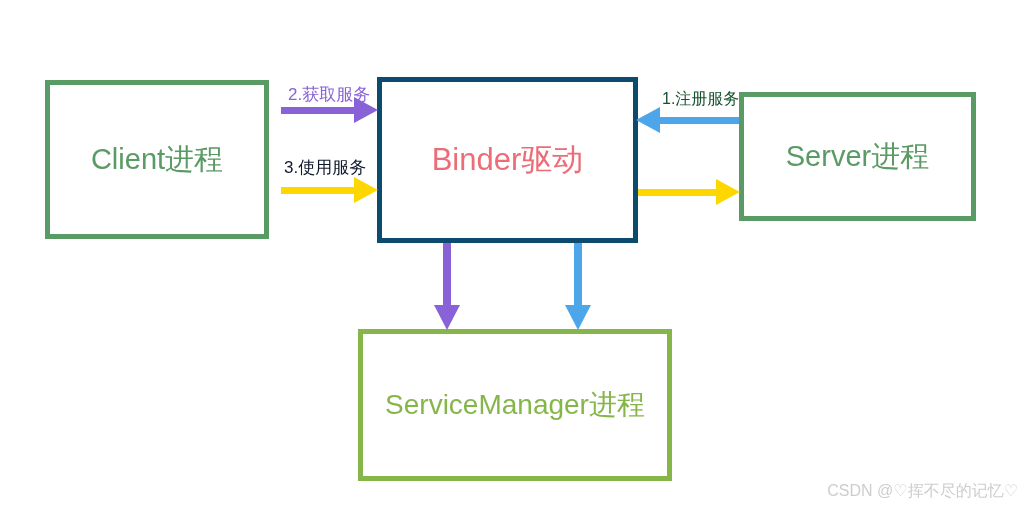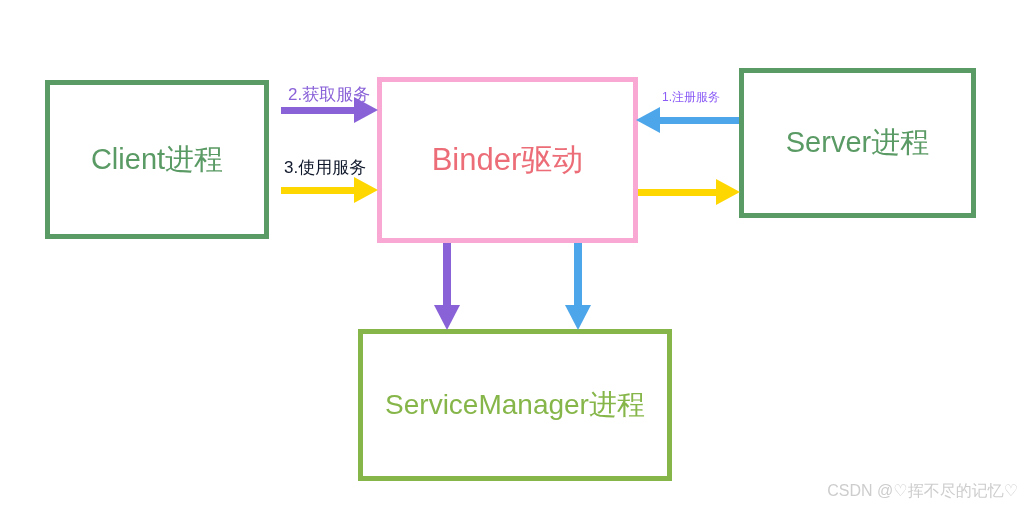--- a/index.html
+++ b/index.html
@@ -26,25 +26,25 @@
   .node .node-label {
     white-space: nowrap;
   }
   .node-client {
     left: 45px; top: 80px; width: 224px; height: 159px;
     border: 5px solid #5a9a64;
   }
   .node-client .node-label { color: #5a9a64; font-size: 29px; }
   .node-binder {
     left: 377px; top: 77px; width: 261px; height: 166px;
-    border: 5px solid #f9a8d4;
+    border: 5px solid #0c4a6e;
   }
   .node-binder .node-label { color: #ec6d77; font-size: 31px; }
   .node-server {
-    left: 739px; top: 68px; width: 237px; height: 150px;
+    left: 739px; top: 92px; width: 237px; height: 129px;
     border: 5px solid #5a9a64;
   }
   .node-server .node-label { color: #5a9a64; font-size: 29px; }
   .node-sm {
     left: 358px; top: 329px; width: 314px; height: 152px;
     border: 5px solid #86b649;
   }
   .node-sm .node-label { color: #86b649; font-size: 28px; }
 
   .shaft { position: absolute; }
@@ -86,21 +86,21 @@
                border-left: 13px solid transparent; border-right: 13px solid transparent;
                border-top: 25px solid #4da6ea; }
 
   .edge-label {
     position: absolute;
     white-space: nowrap;
     font-size: 17px;
   }
   .label-get      { left: 288px; top: 83px;  color: #8a62d8; text-align: center; }
   .label-use      { left: 284px; top: 156px; color: #0f172a; }
-  .label-register { left: 662px; top: 89px;  color: #8b5cf6; font-size: 12px; }
+  .label-register { left: 662px; top: 89px;  color: #14532d; font-size: 16px; }
 
   .watermark {
     position: absolute;
     right: 12px;
     top: 481px;
     font-size: 16px;
     color: #cdcdcd;
     text-shadow: -1px -1px 0 rgba(255,255,255,0.9);
     white-space: nowrap;
   }

